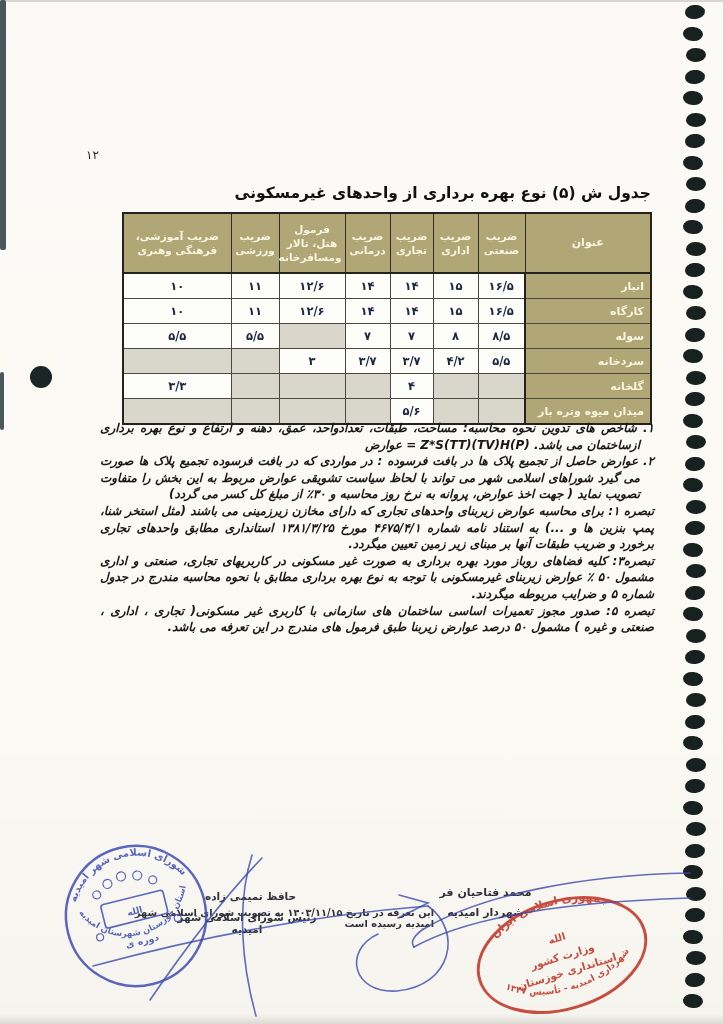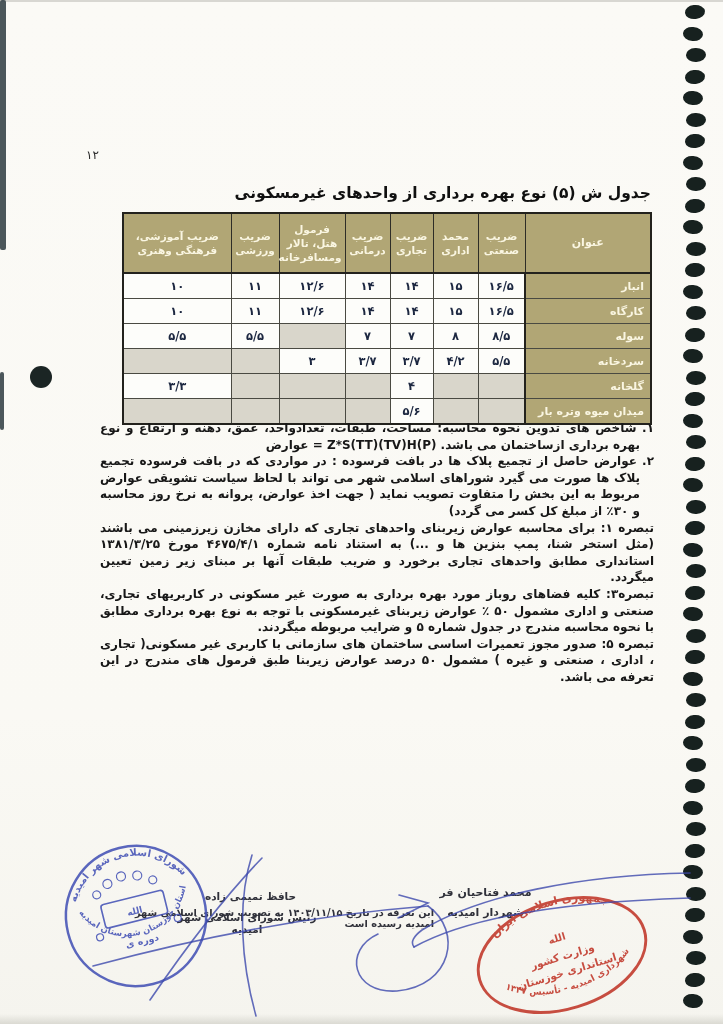--- a/index.html
+++ b/index.html
@@ -48,20 +48,21 @@
     border-left:2px solid #23221d;
   }
   table.tariff td.v{direction:ltr;unicode-bidi:isolate;}
   table.tariff td.na{background:#d9d6cb;}
   table.tariff thead th{border-bottom:2px solid #23221d;}
 
   .notes{
     position:absolute;top:420px;left:100px;width:554px;direction:rtl;
     font-size:12px;font-weight:bold;color:#171717;line-height:16.6px;
     text-align:justify;
+    font-style:italic;
   }
   .notes p{margin:0;}
   .notes p.item{padding-right:14px;text-indent:-14px;}
 
   .sig{position:absolute;direction:rtl;font-weight:bold;color:#30313a;}
   .sig-right{top:883px;left:413px;width:145px;text-align:center;font-size:11px;line-height:20px;}
   .sig-left-approval{top:907px;left:108px;width:326px;font-size:9.8px;text-align:right;}
   .sig-left-name{top:890px;left:178px;width:145px;text-align:center;font-size:10.5px;}
   .sig-left-role{top:911px;left:148px;width:150px;text-align:center;font-size:10.5px;margin-left:24px;}
 
@@ -143,21 +144,21 @@
         <col style="width:43px">
       <col style="width:45px">
         <col style="width:66px">
         <col style="width:48px">
         <col style="width:108px">
     </colgroup>
     <thead>
         <tr id="hrow">
           <th class="c-title">عنوان</th>
           <th>ضریب صنعتی</th>
-          <th>محمد اداری</th>
+          <th>ضریب اداری</th>
           <th>ضریب تجاری</th>
           <th>ضریب درمانی</th>
           <th>فرمول هتل، تالار ومسافرخانه</th>
           <th>ضریب ورزشی</th>
           <th>ضریب آموزشی، فرهنگی وهنری</th>
         </tr>
       </thead>
     <tbody id="tbody">
         <tr>
           <td class="label">انبار</td>

